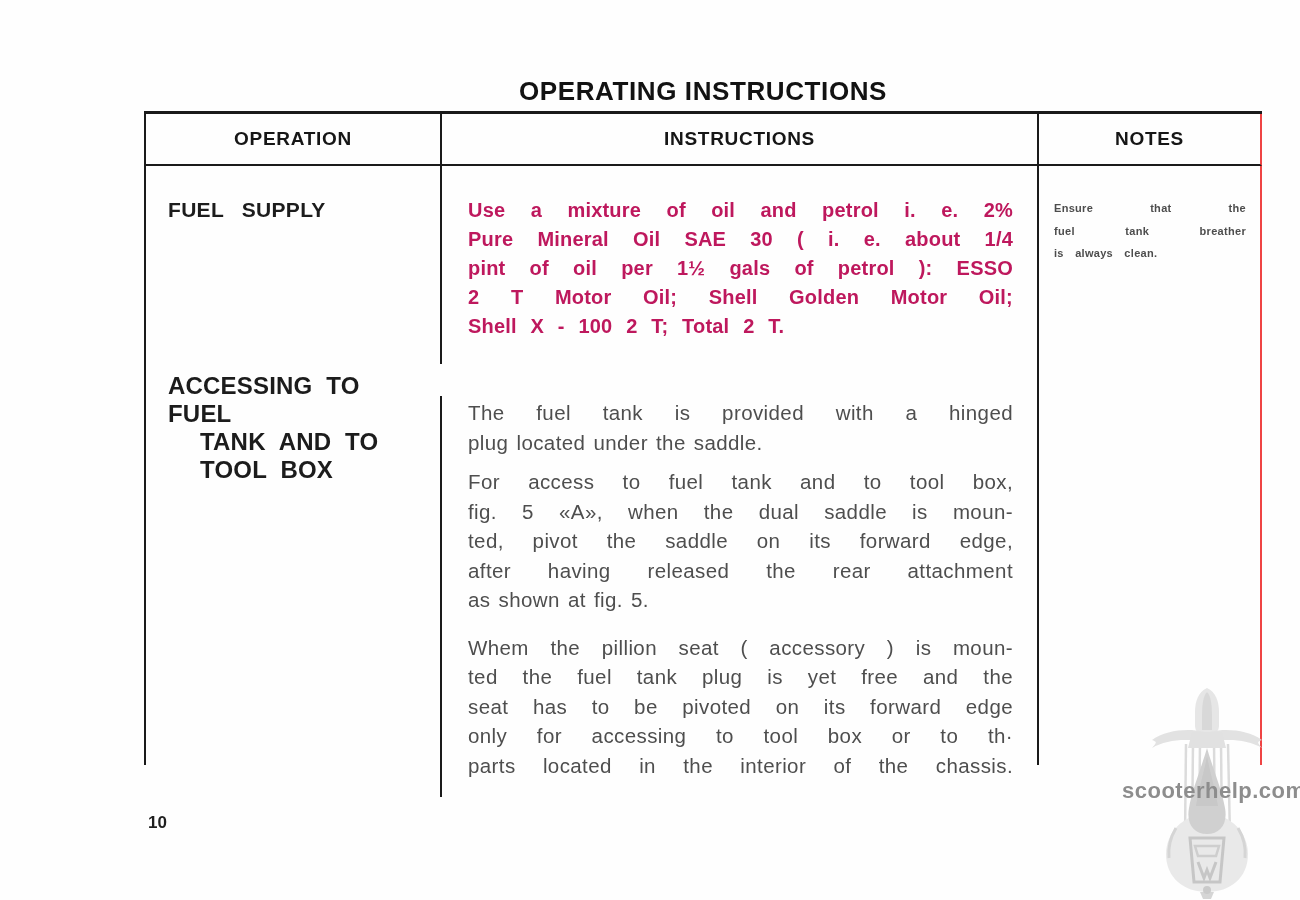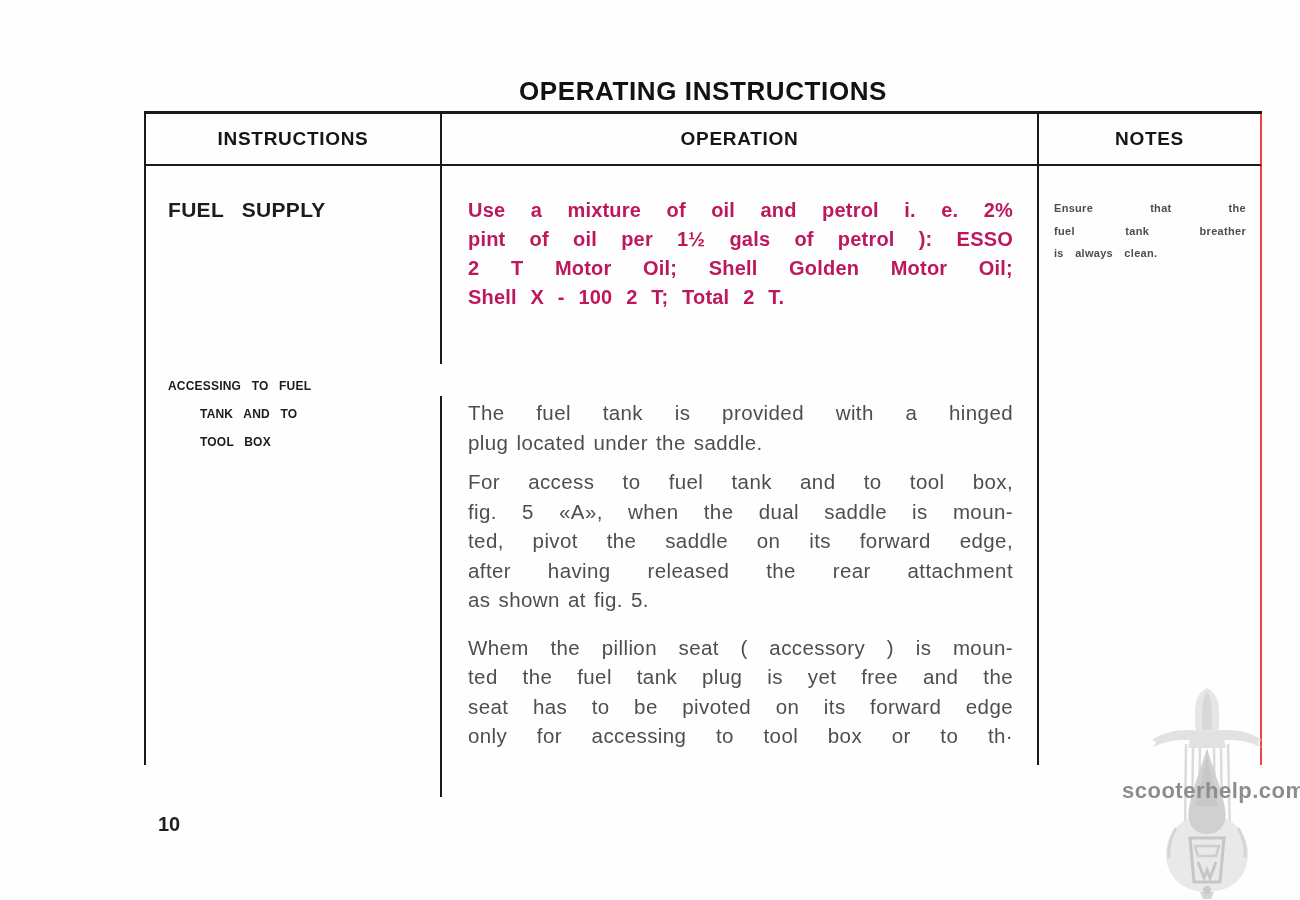--- a/index.html
+++ b/index.html
@@ -32,21 +32,21 @@
   .col-op  { padding:32px 12px 0 22px; }
   .col-ins { padding:30px 24px 0 26px; }
   .col-notes { padding:31px 14px 0 15px; }
   .row2 .col-op  { padding-top:8px; }
   .row2 .col-ins { padding-top:2px; }
 
   .op-title {
     font-size:21px; font-weight:bold; color:#1c1c1c;
     word-spacing:12px; letter-spacing:0.3px;
   }
-  .op-heading { font-size:12px; font-weight:bold; color:#1c1c1c;
+  .op-heading { font-size:24px; font-weight:bold; color:#1c1c1c;
     line-height:28px; word-spacing:7px; letter-spacing:0.2px; }
   .op-heading .indent { padding-left:32px; }
 
   .ins-bold {
     font-size:20px; font-weight:bold; color:#be185d;
     line-height:29px; word-spacing:2px; letter-spacing:0.2px;
   }
   .ins-light {
     font-size:20.5px; font-weight:normal; color:#4e4e4e;
     line-height:29.5px; word-spacing:2px; letter-spacing:0.4px;margin-top:32px;
@@ -55,50 +55,51 @@
   .para2 { margin-bottom:18px; }
 
   .jline { text-align:justify; text-align-last:justify; }
   .jlast { text-align:left; }
   .wide  { word-spacing:8px; }
 
   .notes-text {
     font-size:11px; color:#4d4d4d; line-height:22.5px; letter-spacing:0.3px;font-weight:bold;
   }
   .page-number {
-    position:absolute; left:158px; top:813px;
-    font-size:20px; font-weight:bold; color:#1f1f1f;
+    position:absolute; left:148px; top:813px;
+    font-size:17px; font-weight:bold; color:#1f1f1f;
   }
   .watermark-img { position:absolute; left:1148px; top:686px; opacity:0.85; }
   .watermark-text {
     position:absolute; left:1122px; top:778px;
     font-size:22px; font-weight:bold; color:#8d8d8d; letter-spacing:0.5px;
   }
 </style>
 </head>
 <body>
 
 <div class="page">
 
   <div class="page-title">OPERATING INSTRUCTIONS</div>
 
   <div class="op-table">
 
     <div class="thead">
+      <div class="cell th">OPERATION</div>
       <div class="cell th">INSTRUCTIONS</div>
-      <div class="cell th">OPERATION</div>
       <div class="cell th last">NOTES</div>
     </div>
 
     <div class="trow row1">
       <div class="cell col-op">
         <div class="op-title">FUEL SUPPLY</div>
       </div>
       <div class="cell col-ins ins-bold">
         <div class="jline">Use a mixture of oil and petrol i. e. 2%</div>
+        <div class="jline">Pure Mineral Oil SAE 30 ( i. e. about 1/4</div>
         <div class="jline">pint of oil per 1½ gals of petrol ): ESSO</div>
         <div class="jline">2 T Motor Oil; Shell Golden Motor Oil;</div>
         <div class="jlast wide">Shell X - 100 2 T; Total 2 T.</div>
       </div>
       <div class="cell col-notes notes-text last">
         <div class="jline">Ensure that the</div>
         <div class="jline">fuel tank breather</div>
         <div class="jlast wide">is always clean.</div>
       </div>
     </div>
@@ -121,20 +122,21 @@
           <div class="jline">fig. 5 «A», when the dual saddle is moun-</div>
           <div class="jline">ted, pivot the saddle on its forward edge,</div>
           <div class="jline">after having released the rear attachment</div>
           <div class="jlast">as shown at fig. 5.</div>
         </div>
         <div>
           <div class="jline">Whem the pillion seat ( accessory ) is moun-</div>
           <div class="jline">ted the fuel tank plug is yet free and the</div>
           <div class="jline">seat has to be pivoted on its forward edge</div>
           <div class="jline">only for accessing to tool box or to th·</div>
+          <div class="jline">parts located in the interior of the chassis.</div>
         </div>
       </div>
       <div class="cell col-notes last"></div>
     </div>
 
   </div>
 
   <div class="page-number">10</div>
 
   <svg class="watermark-img" width="118" height="214" viewBox="0 0 118 214" xmlns="http://www.w3.org/2000/svg">

